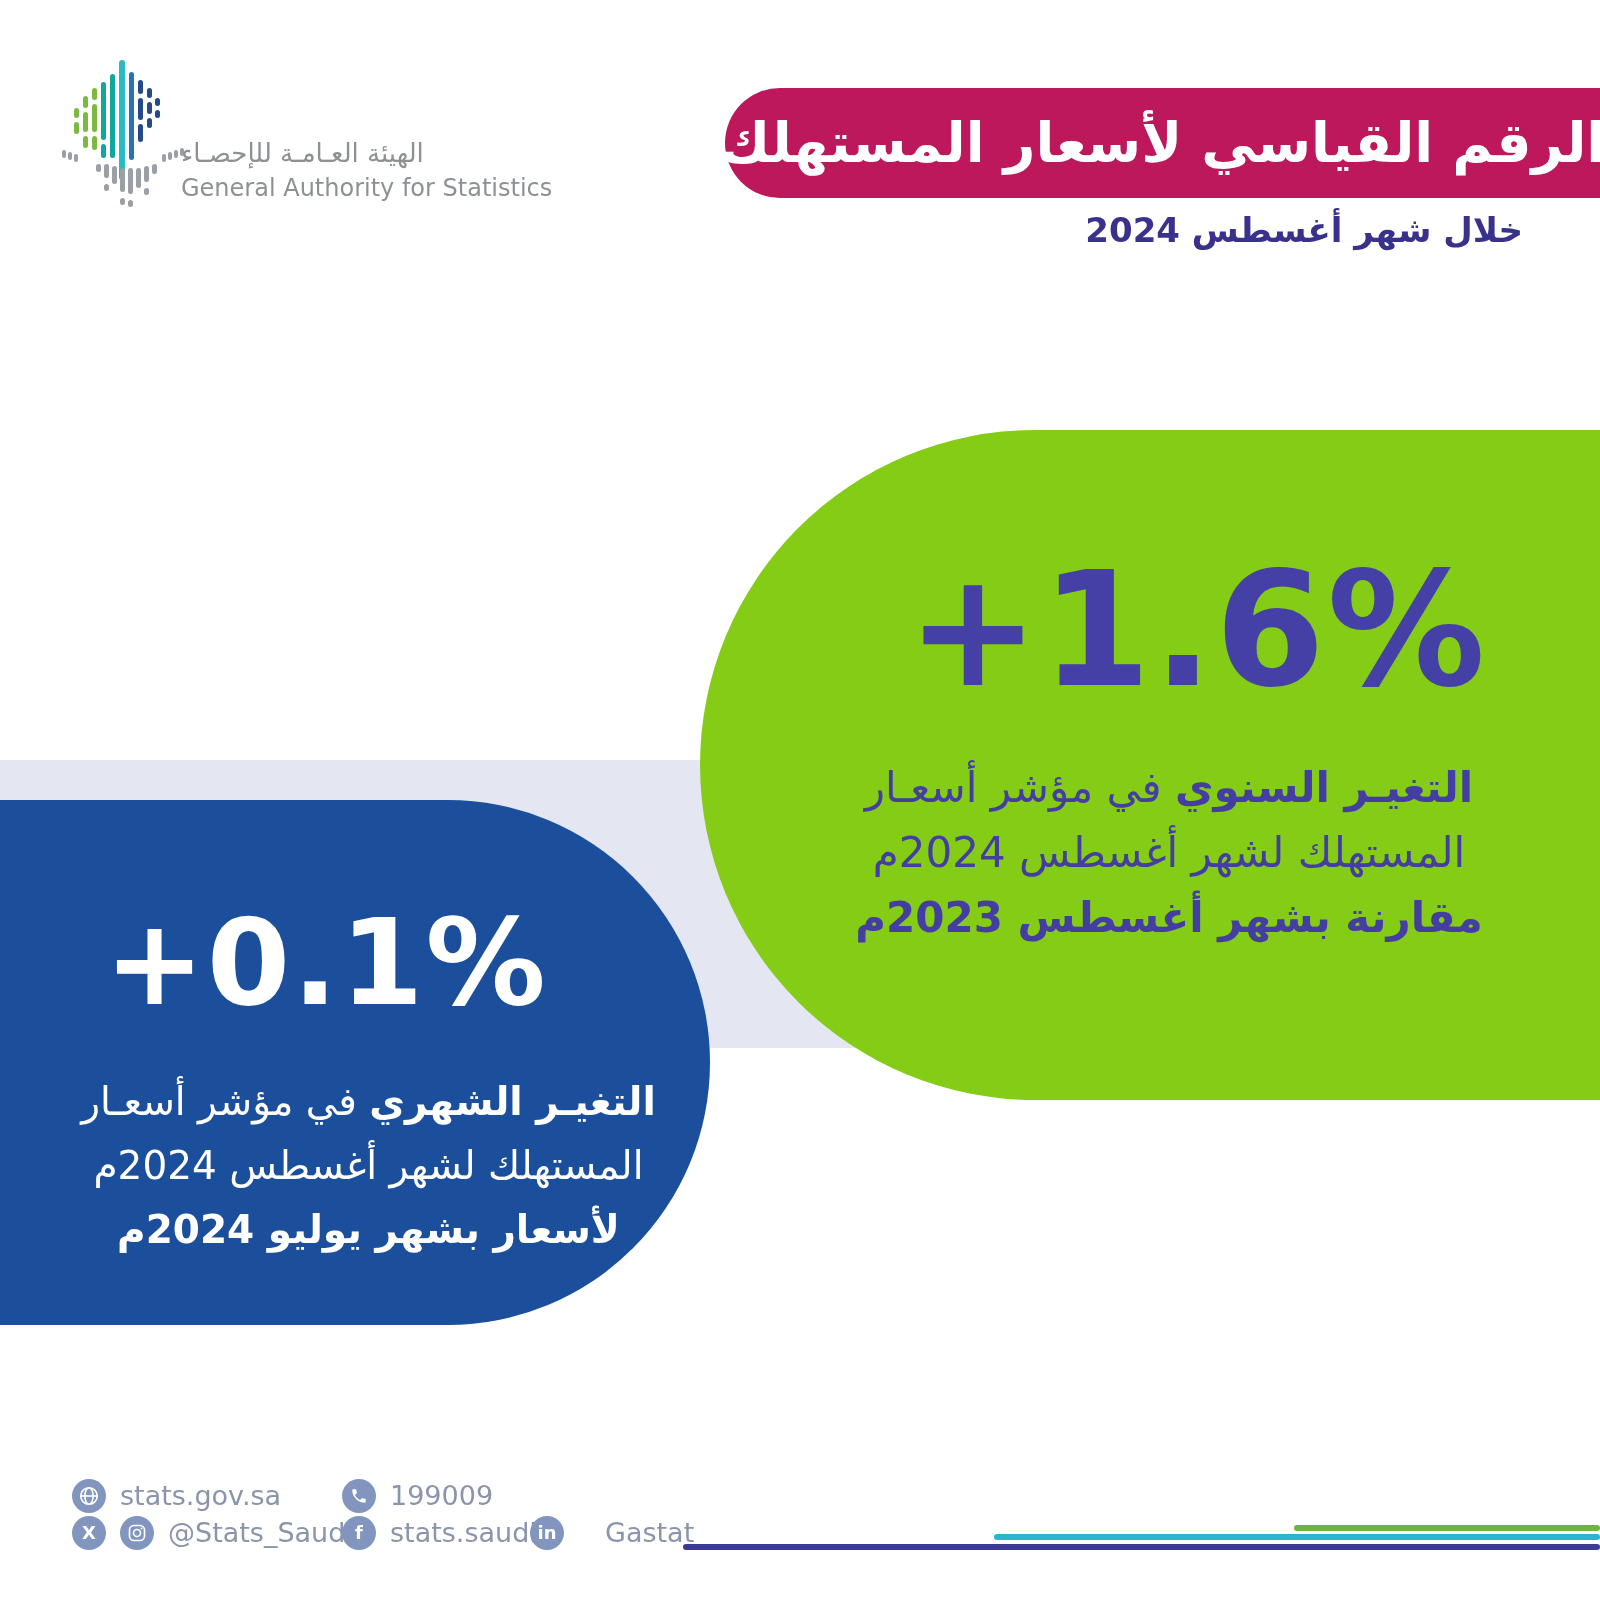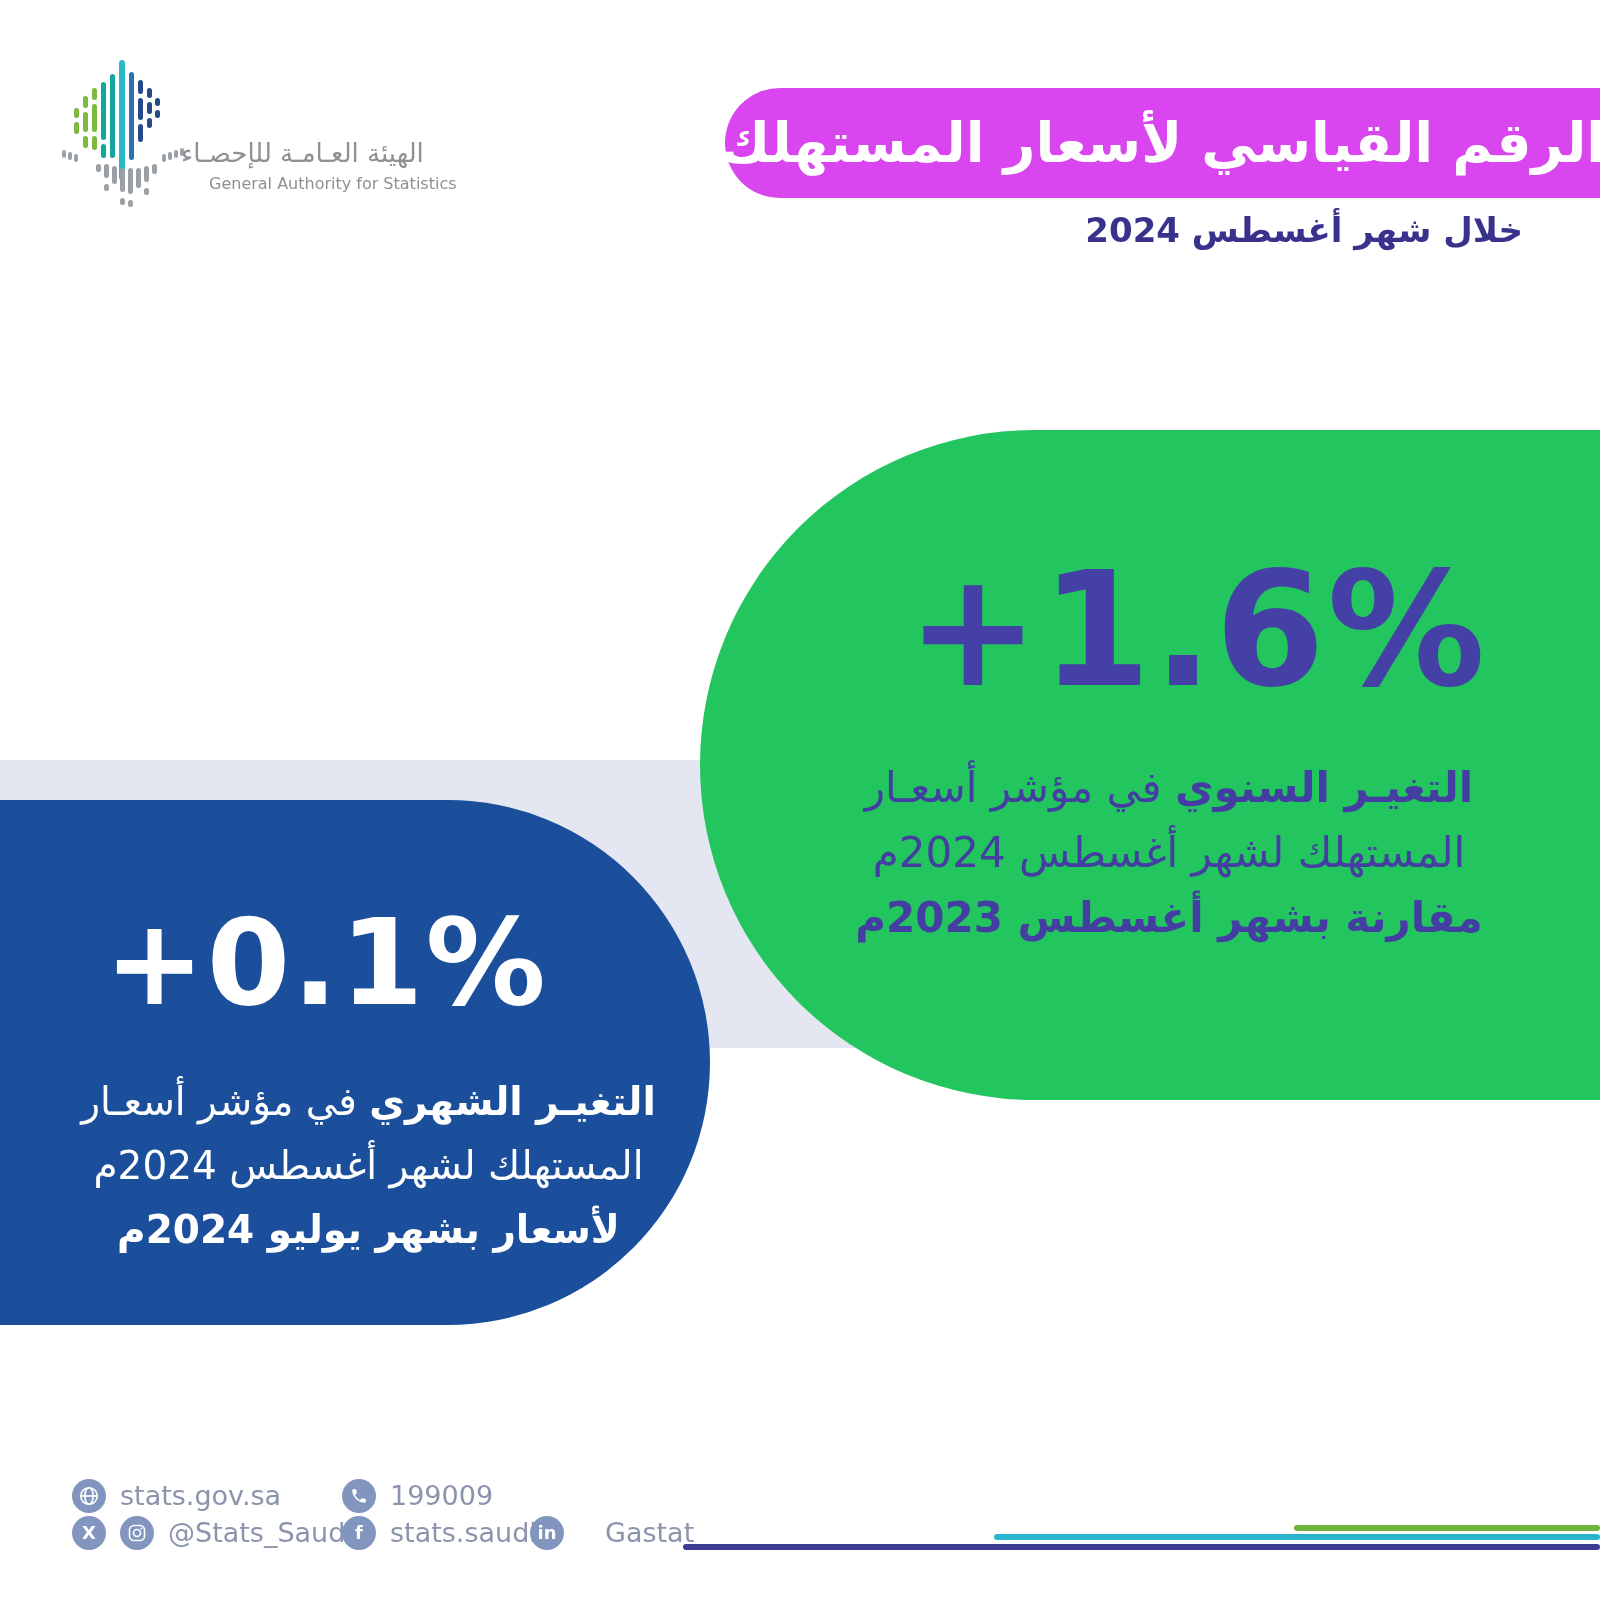--- a/index.html
+++ b/index.html
@@ -7,37 +7,37 @@
     width:1600px;height:1600px;position:relative;overflow:hidden;
     background:#ffffff;font-family:"DejaVu Sans",sans-serif;
   }
   
   .band{position:absolute;left:0;top:760px;width:1600px;height:288px;background:#e4e7f1;}
 
   
   .logo-mark{position:absolute;left:62px;top:52px;width:152px;height:166px;}
   .logo-text{position:absolute;left:181px;top:138px;width:290px;color:#8d9194;}
   .logo-text .ar{font-size:26px;letter-spacing:1px;direction:rtl;text-align:left;white-space:nowrap;}
-  .logo-text .en{font-size:16px;margin-top:6px;white-space:nowrap;margin-left:28px;}
+  .logo-text .en{font-size:24px;margin-top:6px;white-space:nowrap;}
 
   .banner{
     position:absolute;left:725px;top:88px;width:875px;height:110px;
-    background:#d946ef;border-radius:55px 0 0 55px;
+    background:#be185d;border-radius:55px 0 0 55px;
     display:flex;align-items:center;justify-content:center;
   }
   .banner .t{color:#ffffff;font-size:55px;font-weight:800;direction:rtl;white-space:nowrap;}
   .subtitle{
     position:absolute;right:77px;top:210px;color:#39328c;font-size:34px;
     font-weight:700;direction:rtl;white-space:nowrap;
   }
 
   
   .card-annual{
     position:absolute;left:700px;top:430px;width:900px;height:670px;
-    background:#22c55e;border-radius:335px 0 0 335px;
+    background:#84cc16;border-radius:335px 0 0 335px;
   }
   .card-annual .num{
     position:absolute;left:94px;right:0;top:118px;line-height:165px;
     text-align:center;font-size:158px;font-weight:800;color:#4540a5;letter-spacing:2px;
   }
   .card-annual .desc{
     position:absolute;left:38px;right:0;top:325px;text-align:center;direction:rtl;
     color:#443ea2;font-size:42px;line-height:65px;font-weight:500;
   }
   .card-annual .desc .b{font-weight:800;}

